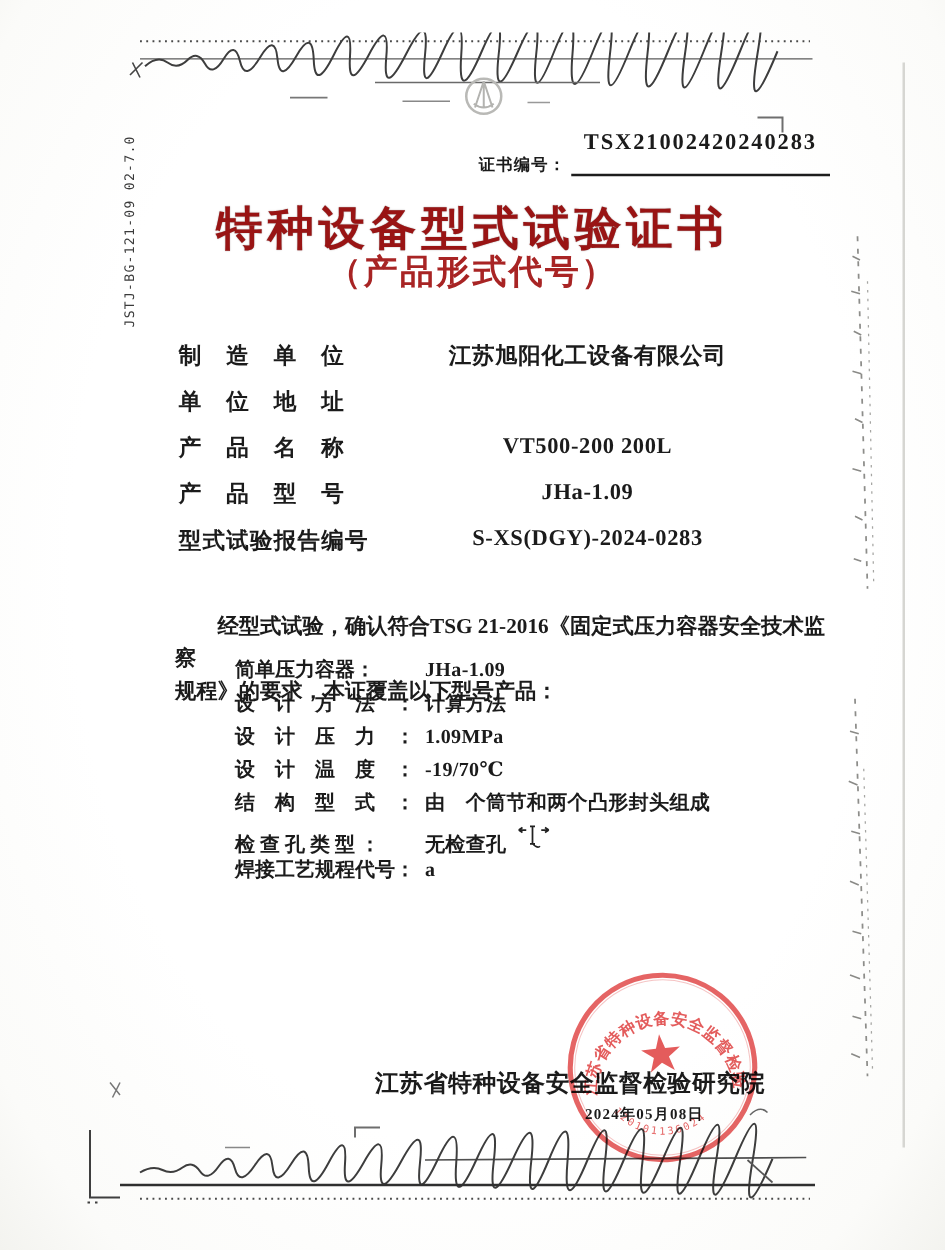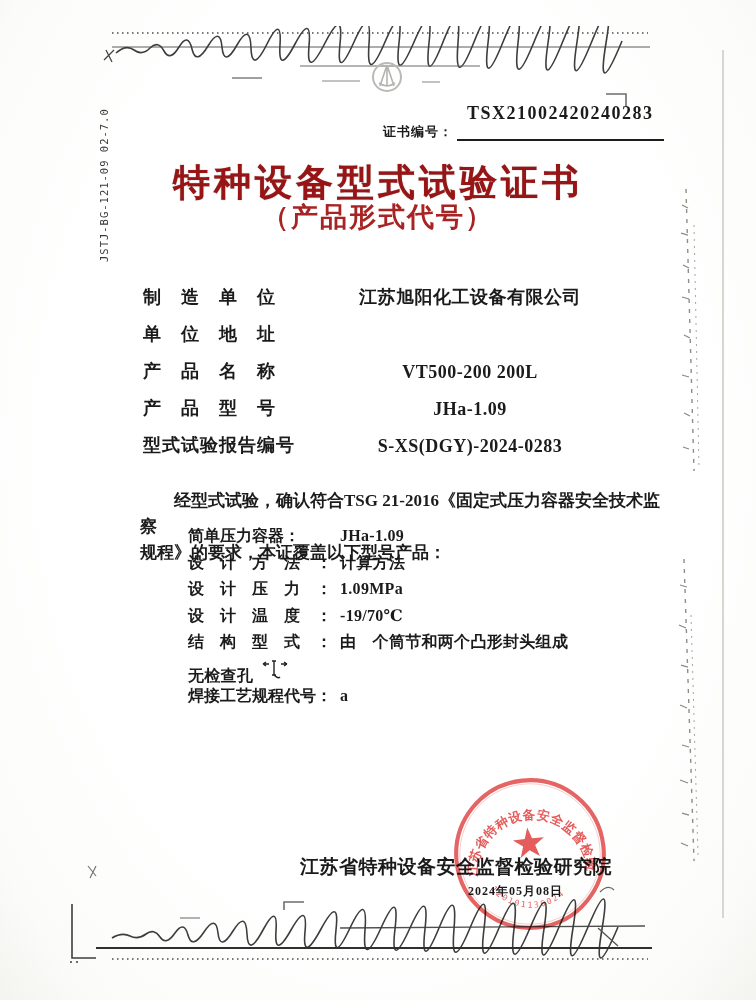--- a/index.html
+++ b/index.html
@@ -21,21 +21,21 @@
     font-size:37px;font-weight:700;letter-spacing:4px;color:var(--title-red,#991414);
     text-shadow:0 0 1px rgba(40,0,0,.55);margin-top:16px;}
   .subtitle{position:absolute;left:0;top:199px;width:100%;text-align:center;
     font-size:27px;font-weight:700;letter-spacing:2px;color:var(--accent-red,#a82424);}
   
   .side-code{position:absolute;left:34px;top:186px;width:140px;text-align:center;
     transform:rotate(-90deg);font-family:"DejaVu Sans Mono","Liberation Mono",monospace;
     font-size:10.5px;letter-spacing:1px;color:#3a3a3a;white-space:nowrap;}
   
   .info{position:absolute;left:143px;top:272px;width:486px;}
-  .info .row{display:flex;align-items:flex-end;height:37px;}
+  .info .row{display:flex;align-items:flex-start;height:37px;}
   .info .flabel{flex:0 0 168px;font-size:18px;font-weight:700;letter-spacing:1px;white-space:nowrap;}
   .info .fvalue{flex:1;text-align:center;font-size:18px;font-weight:600;letter-spacing:.5px;white-space:nowrap;}
   
   .statement{position:absolute;left:140px;top:488px;width:528px;font-size:17px;font-weight:600;line-height:26px;}
   .statement .l1{text-indent:34px;}
   
   .spec{position:absolute;left:188px;top:526px;width:500px;}
   .spec .row{height:26.6px;display:flex;align-items:baseline;white-space:nowrap;}
   .spec .slabel{flex:0 0 152px;font-size:16px;font-weight:700;}
   .spec .svalue{font-size:16px;font-weight:600;letter-spacing:.3px;}
@@ -149,20 +149,21 @@
     </div>
     <div class="row">
       <span class="slabel">设　计　温　度　：</span>
       <span class="svalue">-19/70℃</span>
     </div>
     <div class="row">
       <span class="slabel">结　构　型　式　：</span>
       <span class="svalue">由　个筒节和两个凸形封头组成</span>
     </div>
     <div class="row">
+      <span class="slabel">检 查 孔 类 型 ：</span>
       <span class="svalue">无检查孔</span>
       <svg class="cursor-ic" width="30" height="22" viewBox="0 0 30 22">
         <path d="M2 5 L8 5 M2 5 l3,-2 M2 5 l3,2" stroke="#222" stroke-width="1.4" fill="none"></path>
         <path d="M20 5 L26 5 M26 5 l-3,-2 M26 5 l-3,2" stroke="#222" stroke-width="1.4" fill="none"></path>
         <path d="M13 2 L13 16 M11 2 L15 2 M11 16 L15 16 M13 16 q4,4 6,2" stroke="#222" stroke-width="1.4" fill="none"></path>
       </svg>
     </div>
     <div class="row">
       <span class="slabel">焊接工艺规程代号：</span>
       <span class="svalue">a</span>

